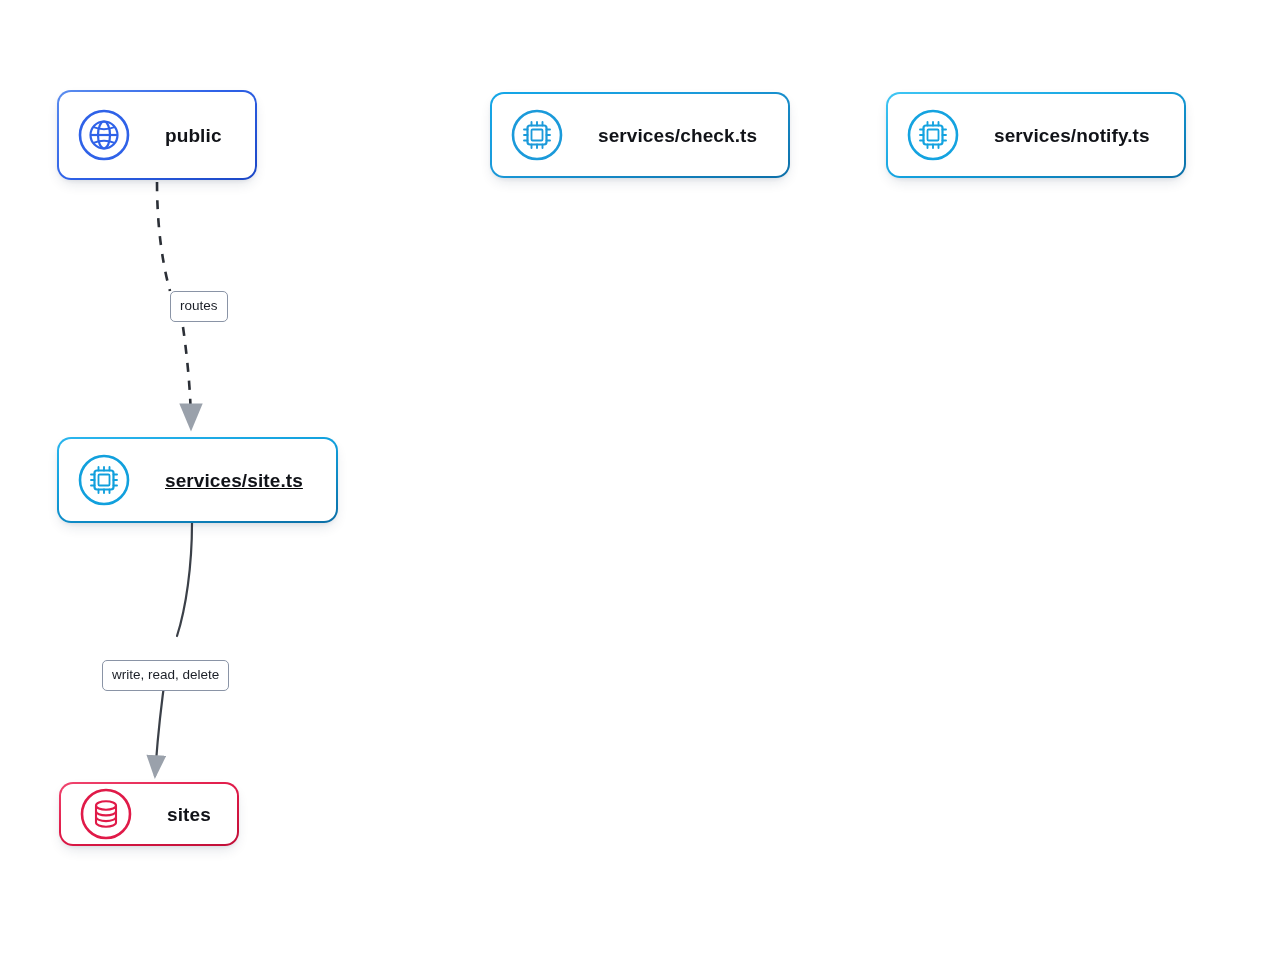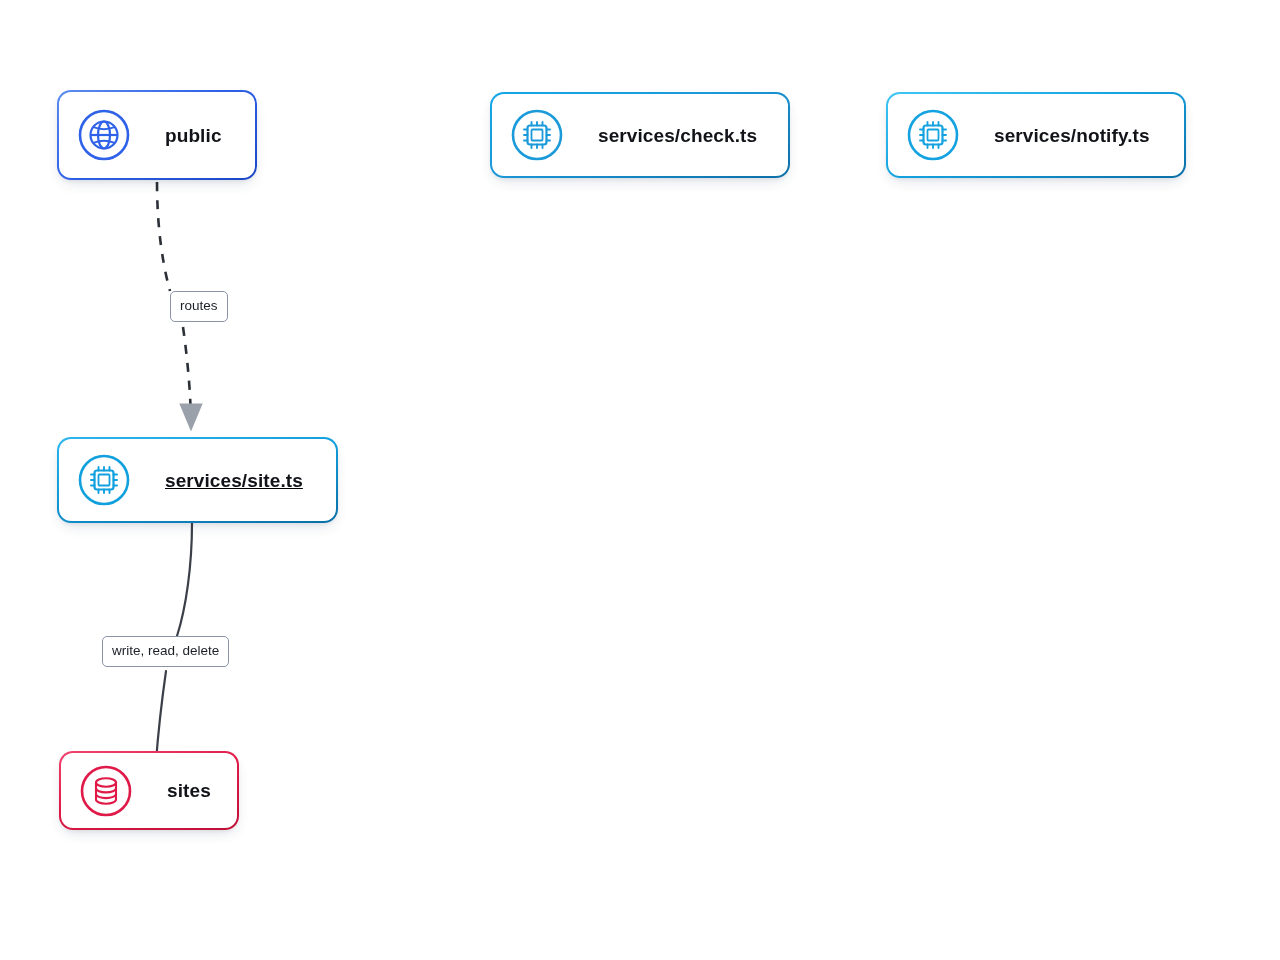--- a/index.html
+++ b/index.html
@@ -120,23 +120,23 @@
     height: 86px;
     background:
       linear-gradient(160deg, #fff, #fff) padding-box,
       linear-gradient(170deg, #2bb6ee 0%, #11a0dd 38%, #0a6ea6 100%) border-box;
     border: 2.5px solid transparent;
     text-decoration: underline;
   }
 
   .node--sites {
     left: 59px;
-    top: 751px;
+    top: 782px;
     width: 180px;
-    height: 79px;
+    height: 64px;
     background:
       linear-gradient(#fff, #fff) padding-box,
       linear-gradient(165deg, #f0456f 0%, #e01a48 45%, #c00f38 100%) border-box;
     border: 2.5px solid transparent;
   }
 
   
   .edge-label {
     position: absolute;
     box-sizing: border-box;
@@ -152,21 +152,21 @@
   }
 
   .edge-label--routes {
     left: 146px;
     top: 291px;
     margin-left: 24px;
   }
 
   .edge-label--crud {
     left: 102px;
-    top: 636px;
+    top: 660px;
   }
 </style>
 </head>
 <body>
 
 <div id="canvas">
 
   <svg id="edges" viewBox="0 0 1280 960" width="1280" height="960" aria-hidden="true">
     <defs>
       <marker id="arrowGray" viewBox="0 0 12 10" refX="10.5" refY="5" markerWidth="11" markerHeight="9" orient="auto-start-reverse">

